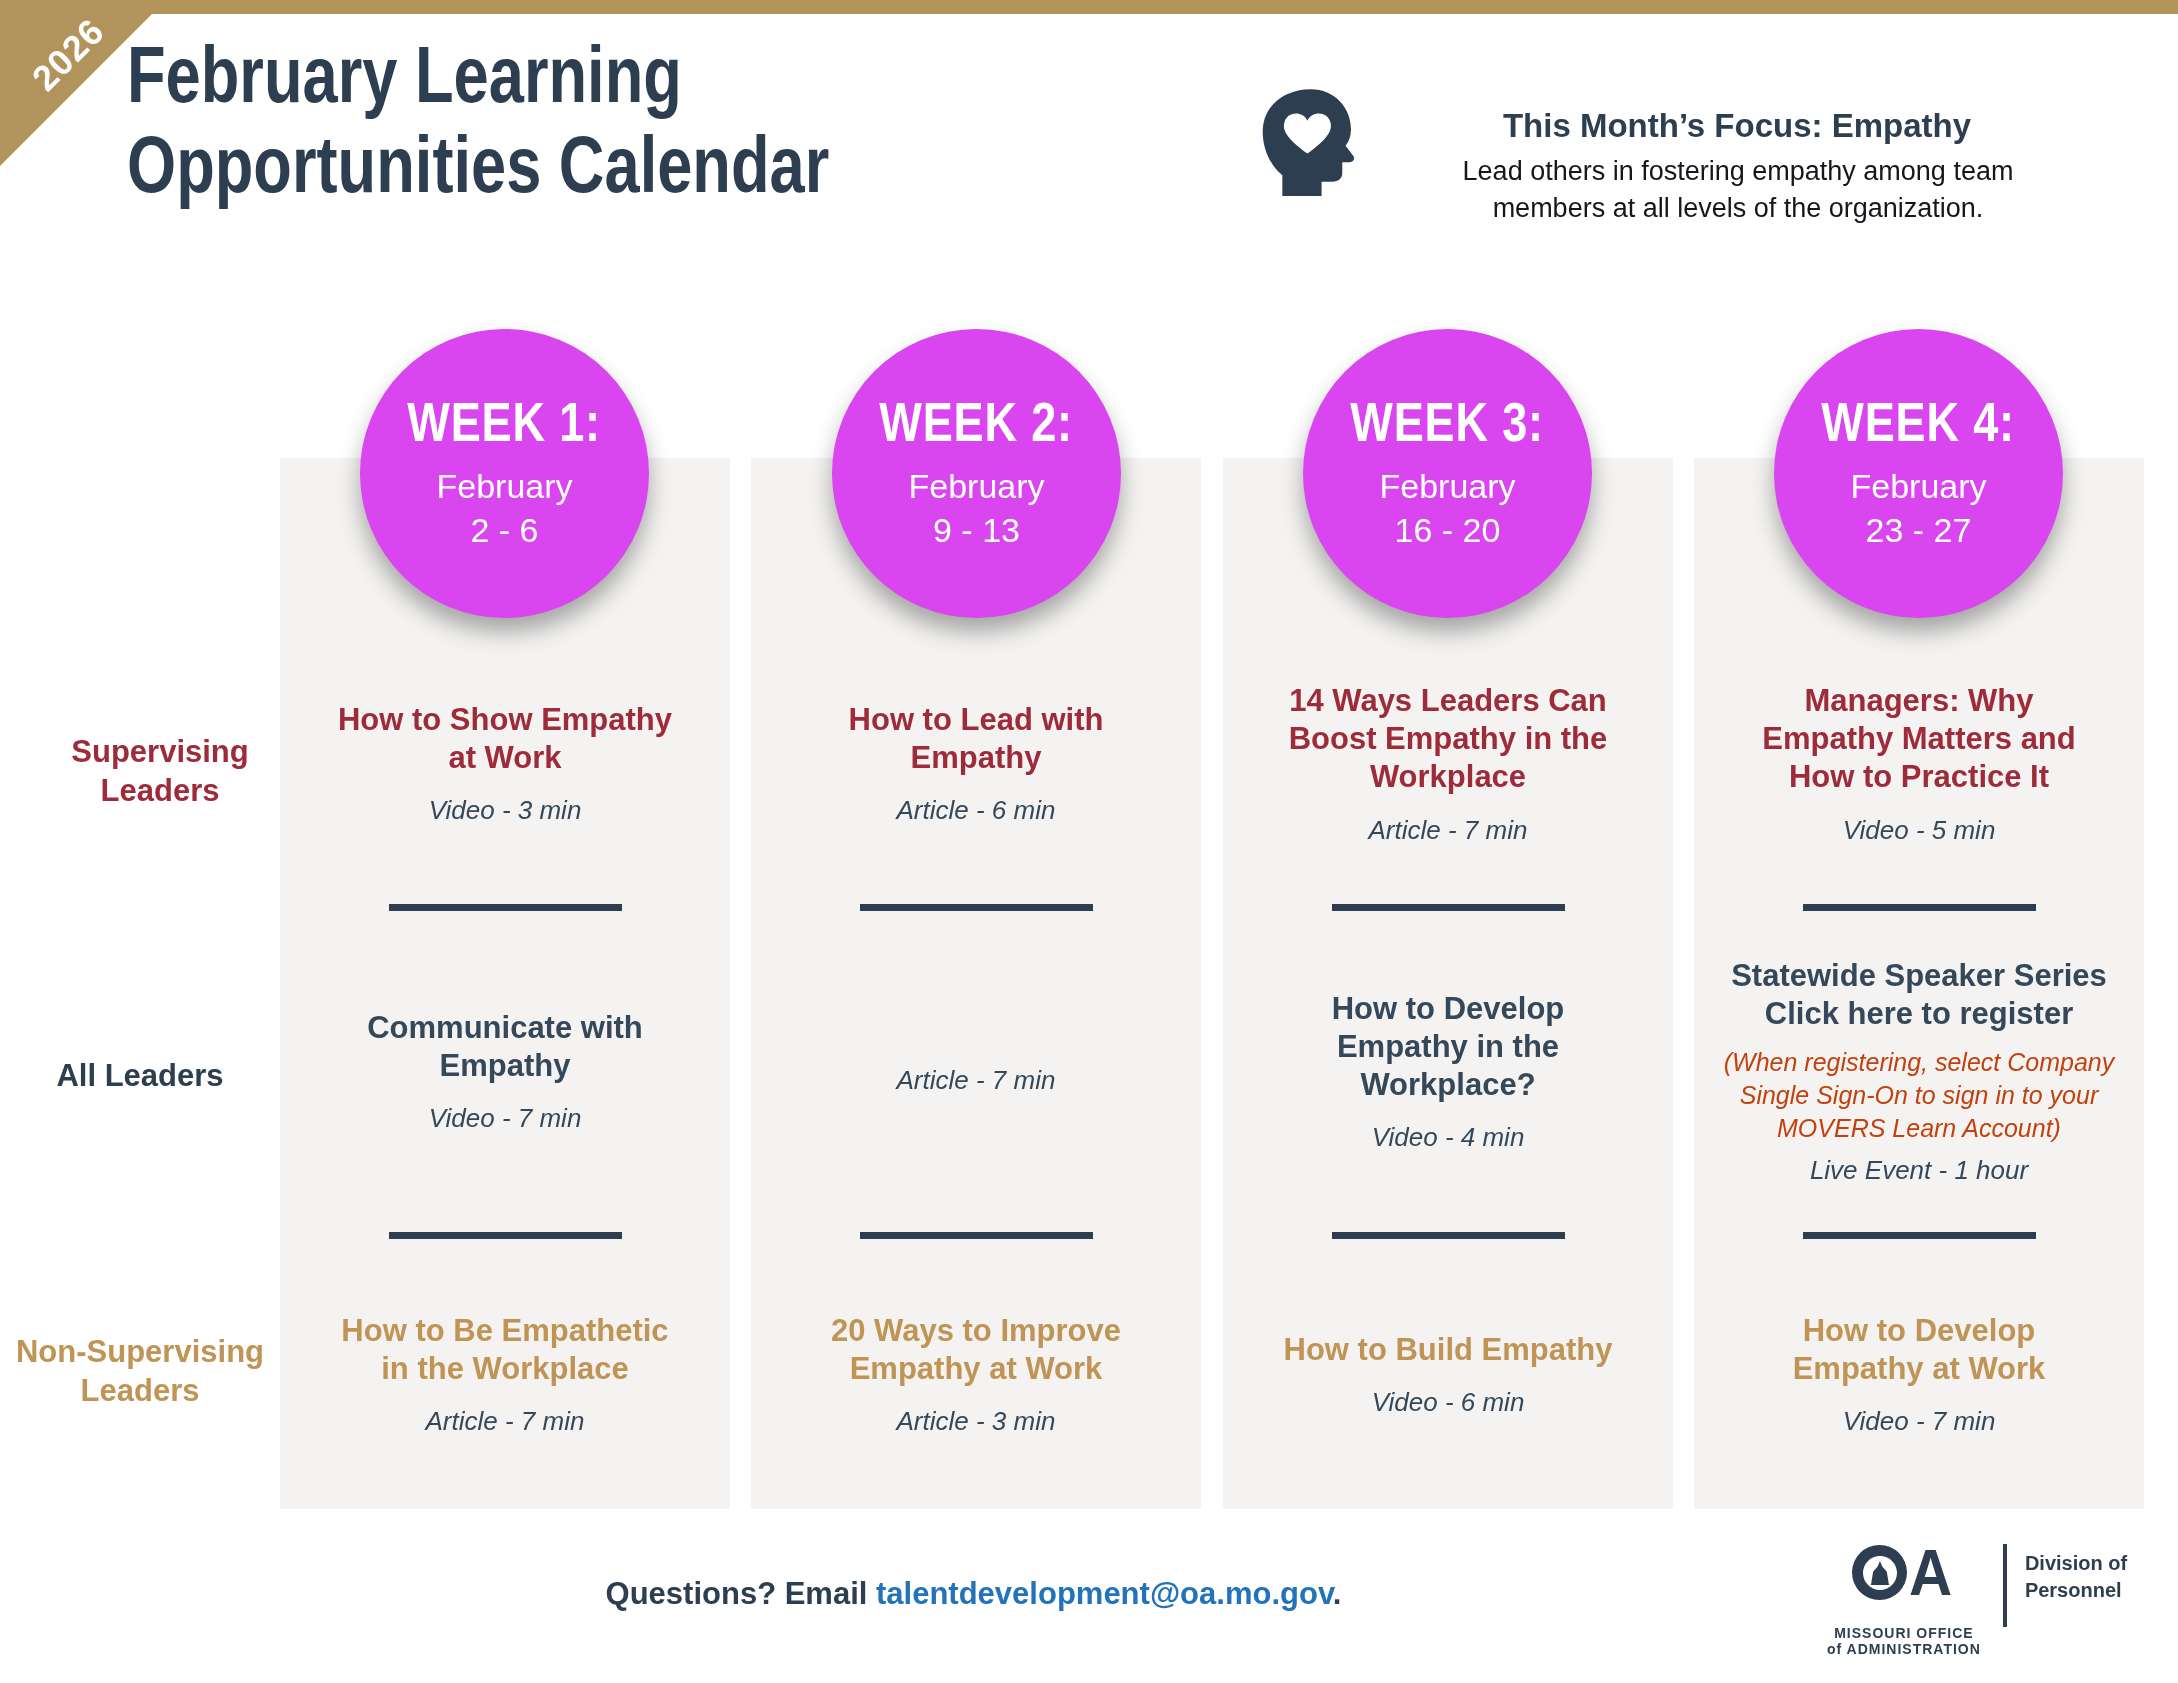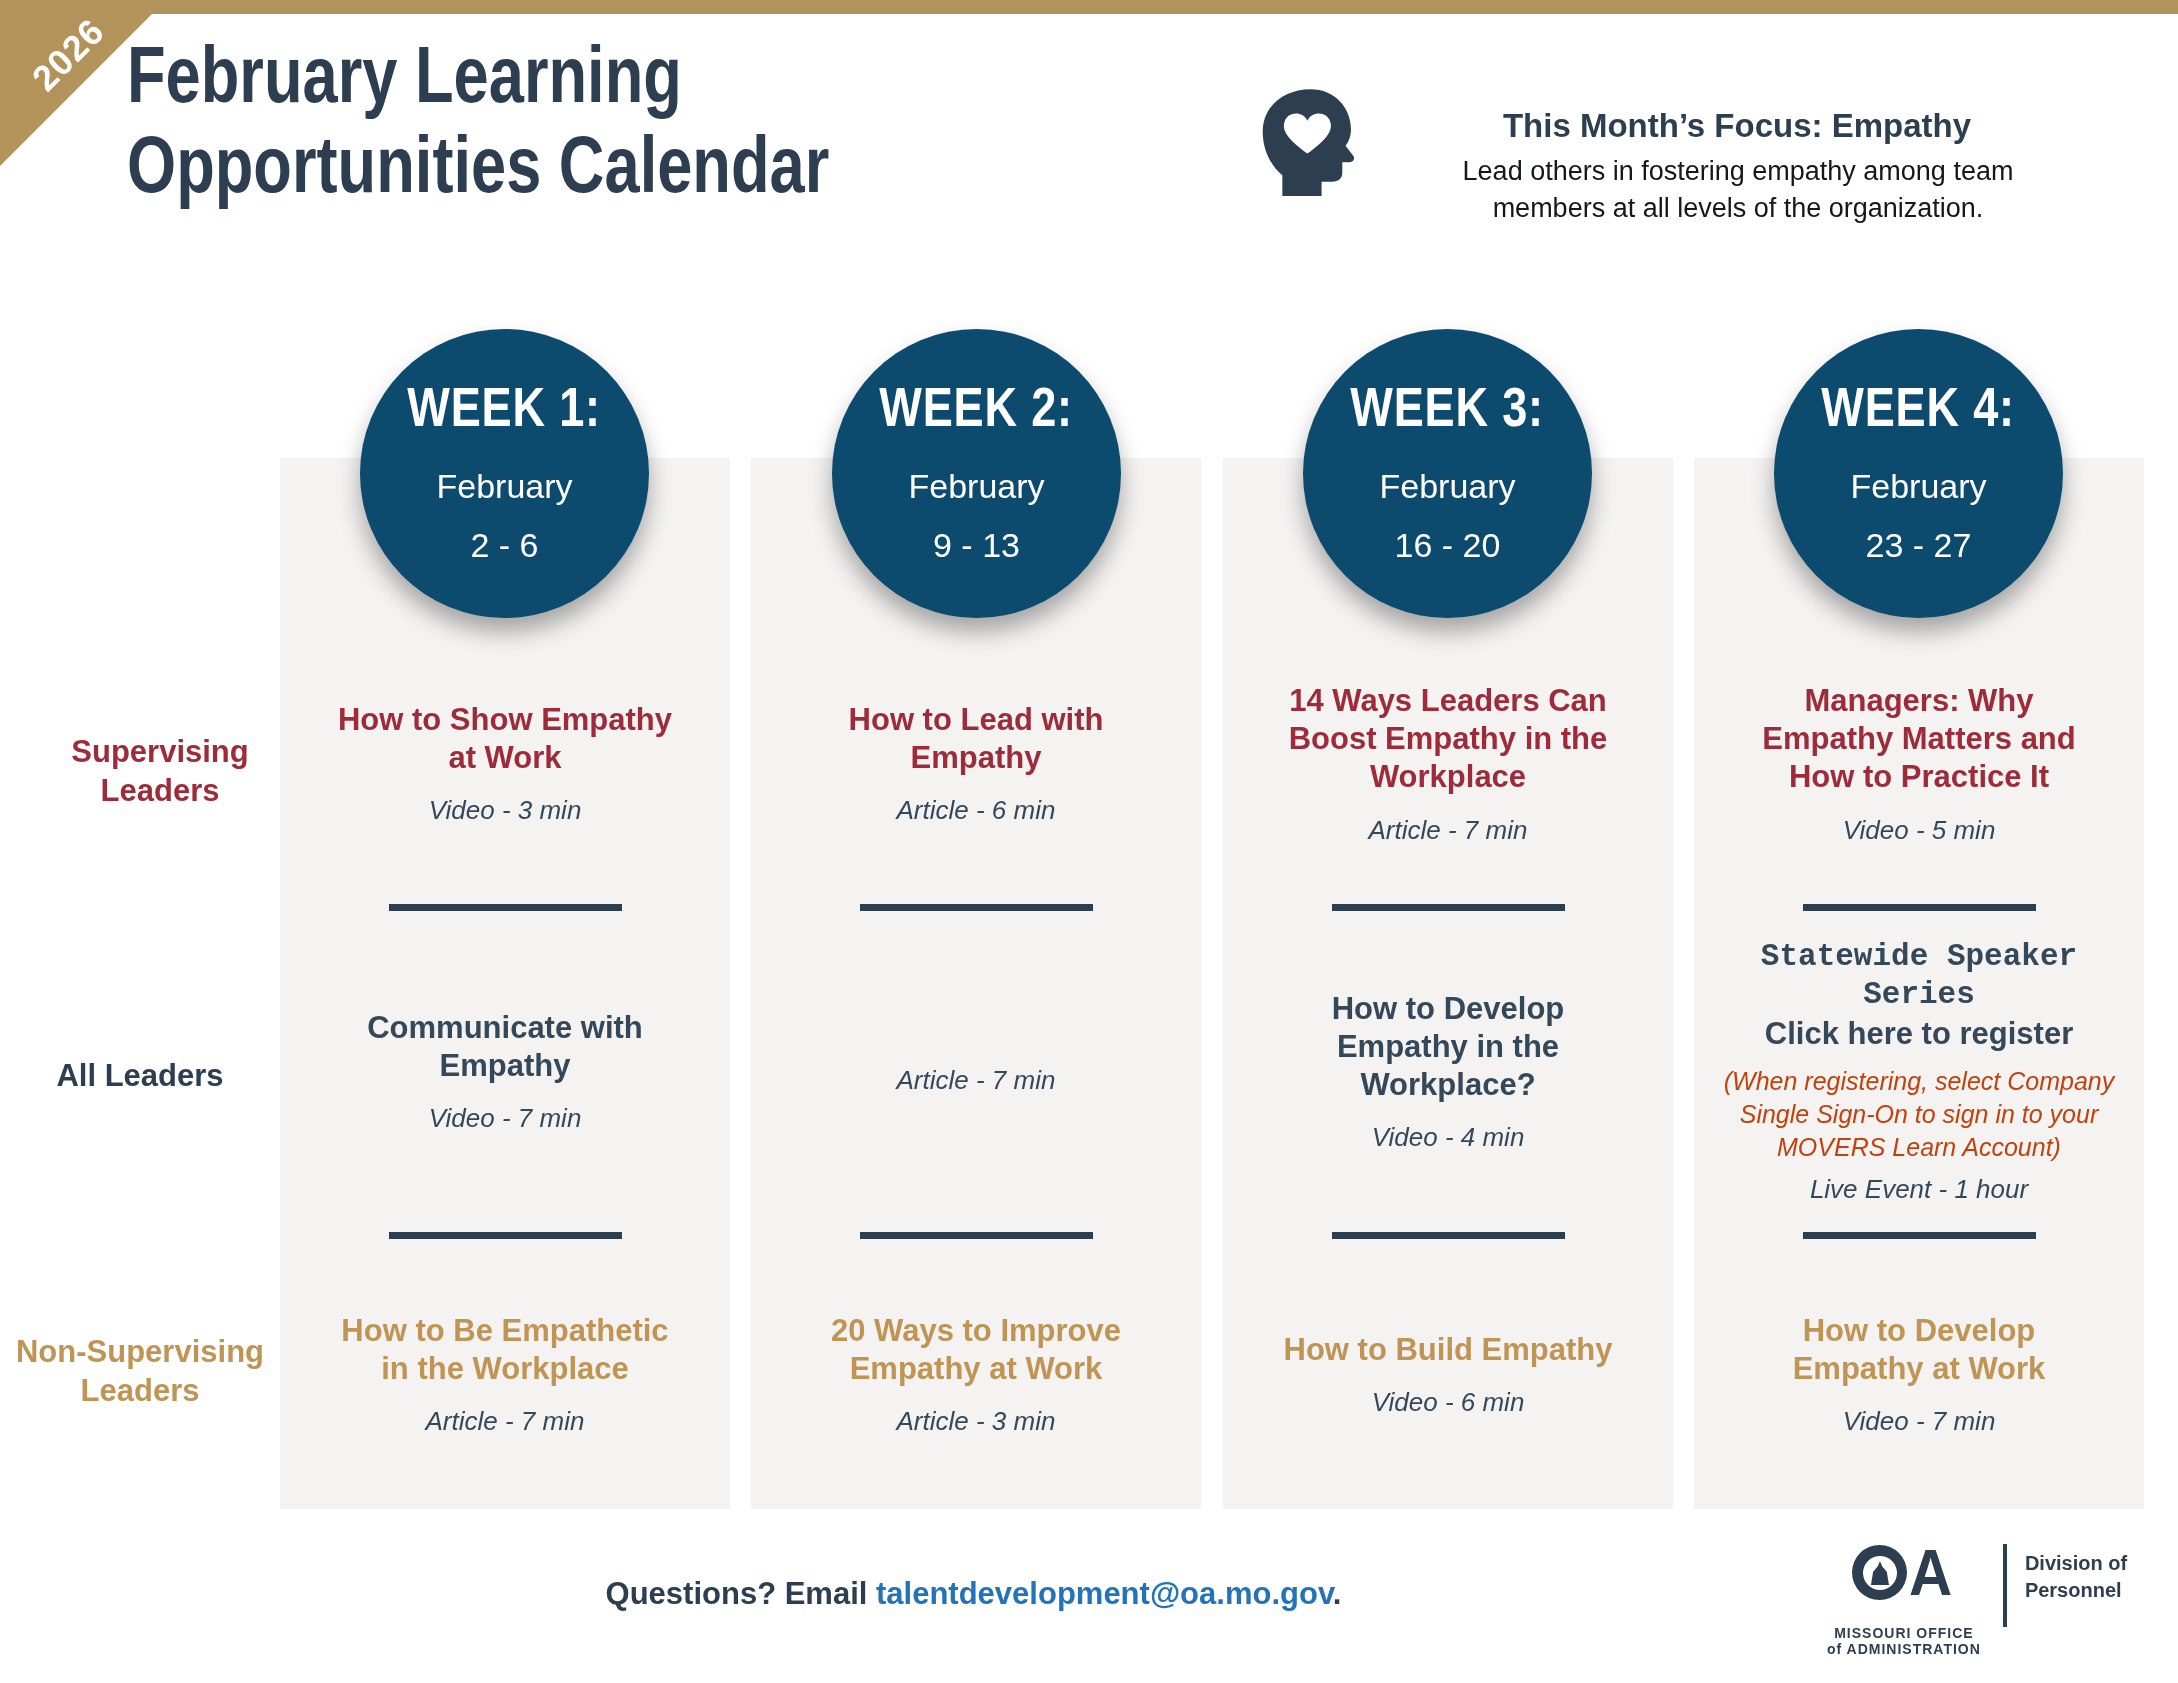--- a/index.html
+++ b/index.html
@@ -23,22 +23,22 @@
          font-weight:700;font-size:33px;color:#2d3e50;}
   .focus-desc{position:absolute;left:1421px;top:153px;width:634px;text-align:center;
          font-size:27px;line-height:1.38;color:#14181c;}
 
   
   .col-bg{position:absolute;top:458px;width:450px;height:1051px;background:#f4f3f2;}
   #colbg1{left:280px}#colbg2{left:751px}#colbg3{left:1223px}#colbg4{left:1694px}
 
   
   .badge{position:absolute;top:329px;width:289px;height:289px;border-radius:50%;
-         background:#0c4a6e;display:flex;flex-direction:column;align-items:center;justify-content:center;
-         color:#ffffff;text-align:center;box-shadow:0 14px 22px rgba(40,40,40,.38);gap:15px;}
+         background:#d946ef;display:flex;flex-direction:column;align-items:center;justify-content:center;
+         color:#ffffff;text-align:center;box-shadow:0 14px 22px rgba(40,40,40,.38);}
   .badge-week{font-weight:700;font-size:55px;transform:scaleX(.82);letter-spacing:1px;line-height:1;}
   .badge-month{font-size:34px;margin-top:14px;line-height:1.3;}
   .badge-dates{font-size:34px;line-height:1.3;}
   #badge1{left:360px}#badge2{left:832px}#badge3{left:1303px}#badge4{left:1774px}
 
   
   .rail-label{position:absolute;left:0;width:280px;text-align:center;font-weight:700;
          font-size:31px;line-height:1.25;}
   .lbl-red{color:#9e2b3a;top:733px;padding-left:20px;}
   .lbl-navy{color:#2d3e50;top:1057px;}
@@ -47,21 +47,21 @@
   
   .col{position:absolute;top:458px;width:450px;height:1051px;display:flex;flex-direction:column;}
   #col1{left:280px}#col2{left:751px}#col3{left:1223px}#col4{left:1694px}
   .cell{display:flex;flex-direction:column;align-items:center;justify-content:center;
         text-align:center;box-sizing:border-box;}
   .cell1{height:446px;padding-top:166px;}
   .cell2{height:322px;}
   .cell3{height:270px;}
   .divider{width:233px;height:7px;background:#2d3e50;margin:0 auto;flex:0 0 auto;}
   .item-title{font-weight:700;font-size:31px;line-height:1.23;max-width:347px;}
-  .wide .item-title{max-width:428px;font-family:Liberation Mono, monospace;}
+  .wide .item-title{max-width:428px;}
   .t-red{color:#9e2b3a;}
   .t-navy{color:#35485a;}
   .t-gold{color:#bf9455;}
   .item-link{font-weight:700;font-size:31px;line-height:1.23;color:#35485a;cursor:pointer;}
   .item-note{font-style:italic;font-size:25px;line-height:1.32;color:#c2410c;max-width:426px;margin-top:12px;}
   .item-meta{font-style:italic;font-size:26px;color:#35485a;margin-top:18px;}
   .cell .item-meta.tight{margin-top:10px;}
 
   
   .footer-q{position:absolute;left:0;top:1576px;width:1947px;text-align:center;

